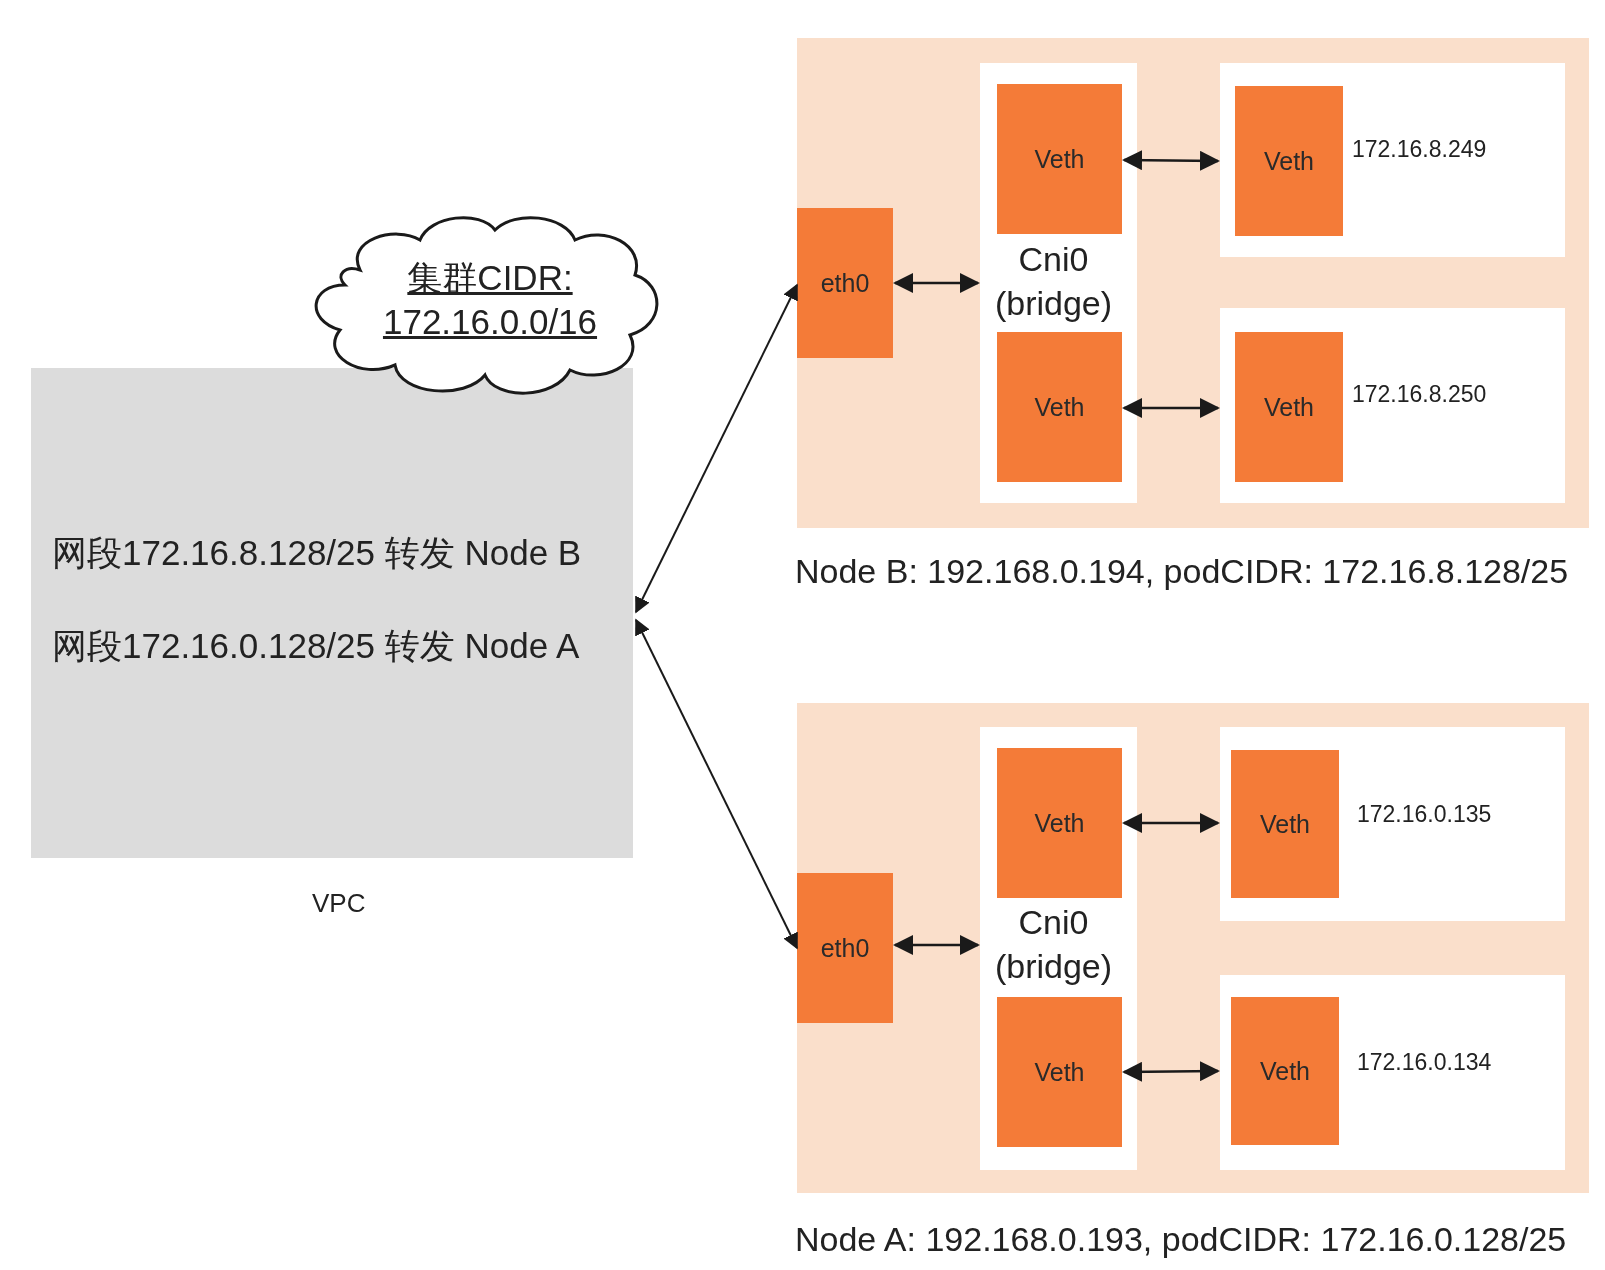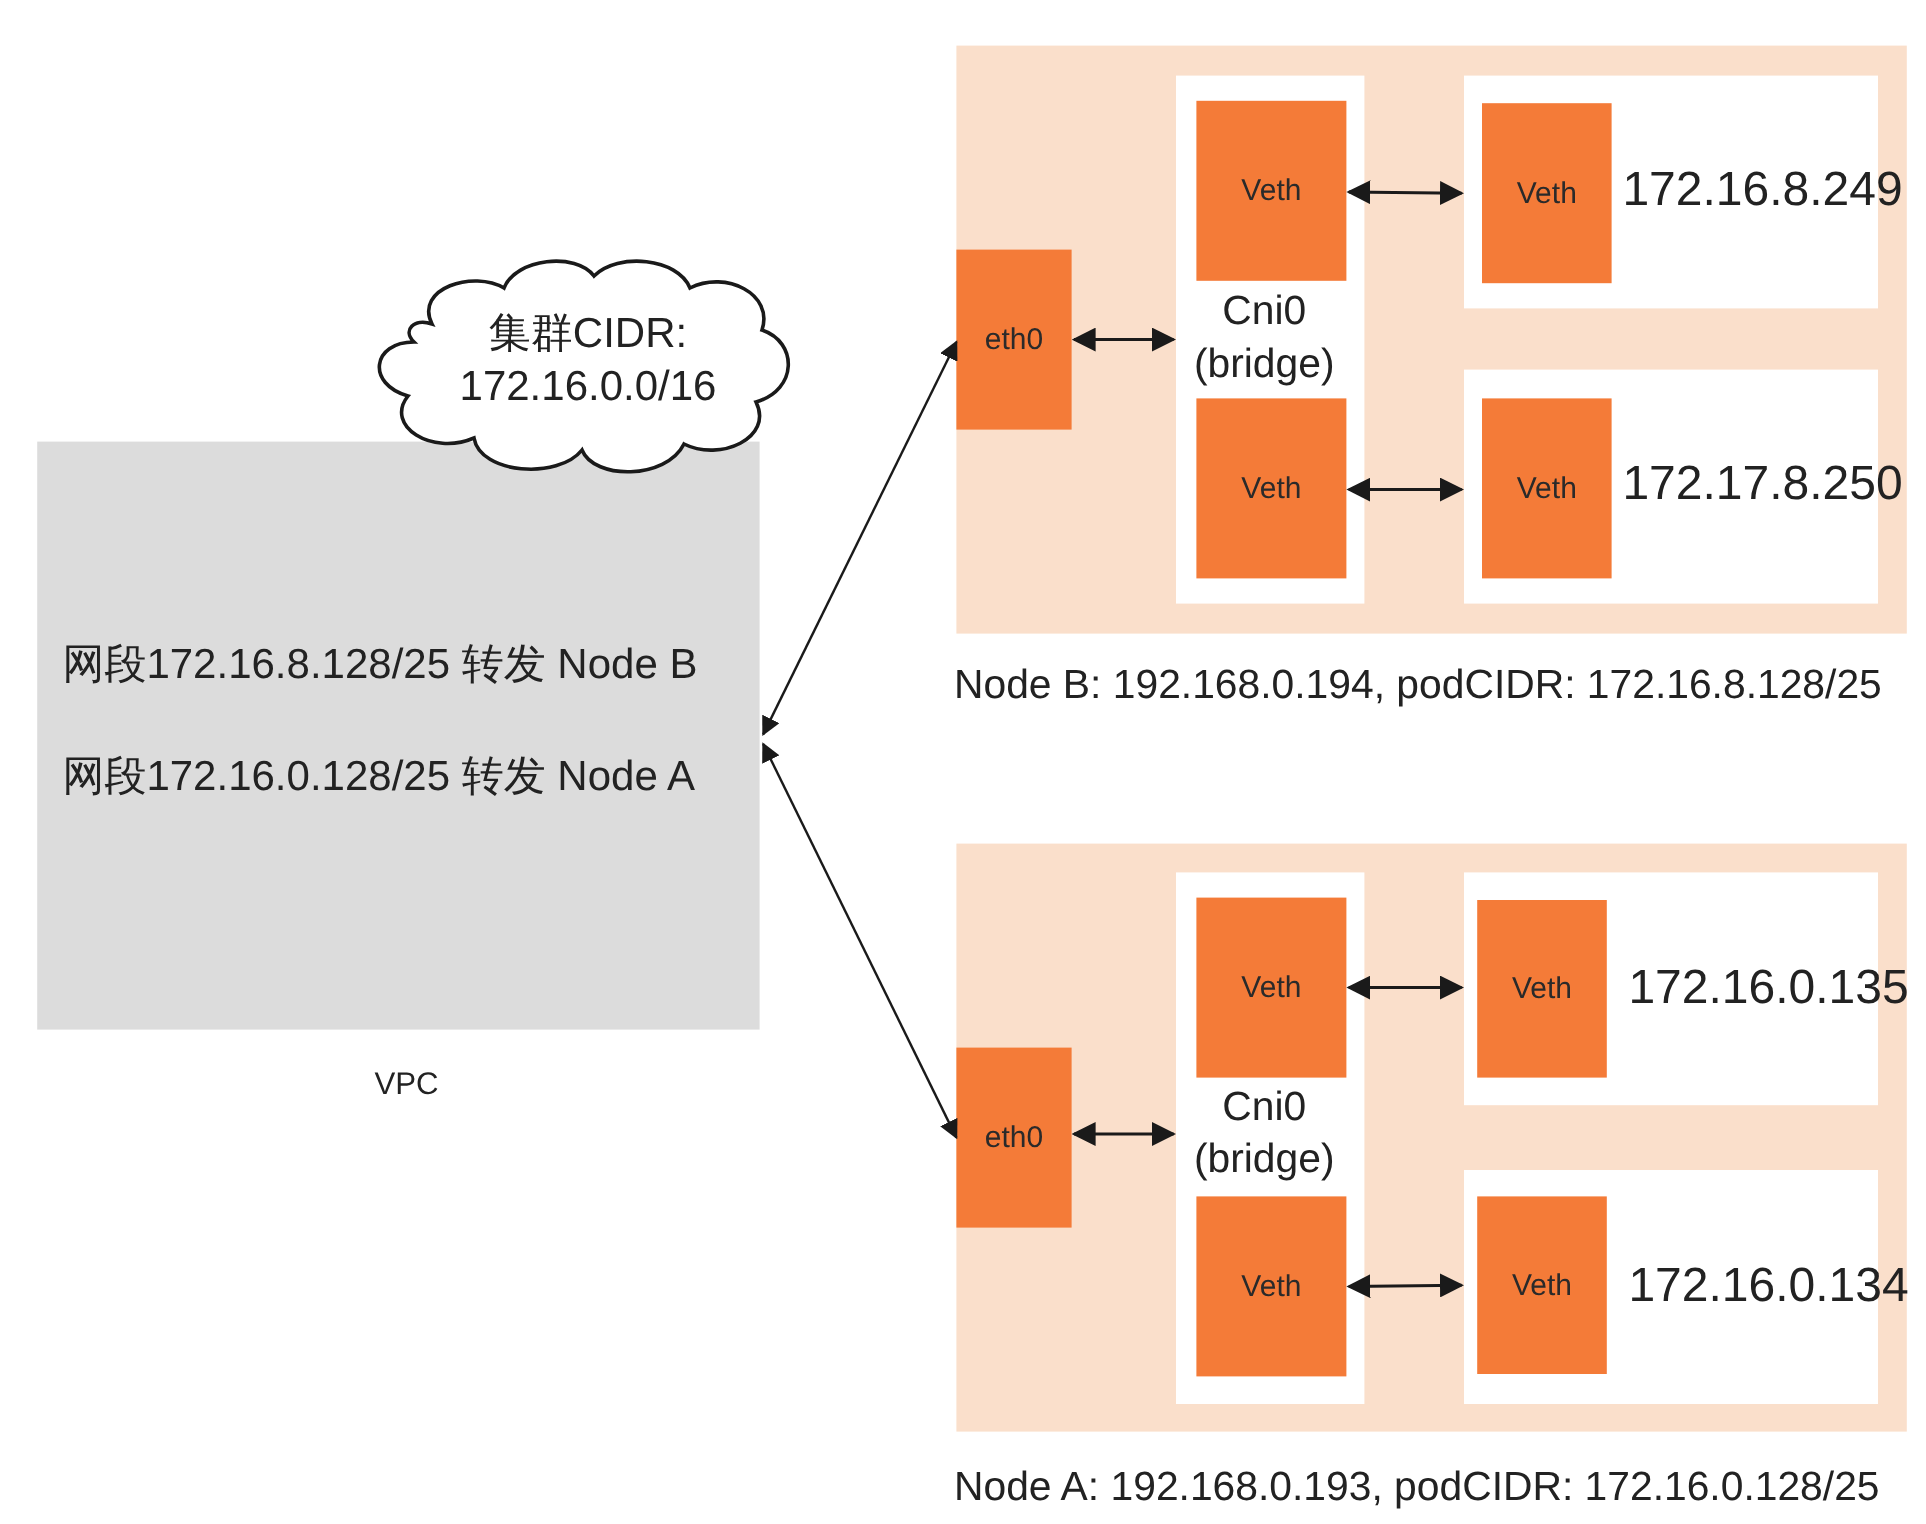--- a/index.html
+++ b/index.html
@@ -6,60 +6,60 @@
   body { width: 1605px; height: 1270px; position: relative; overflow: hidden;
          font-family: "Liberation Sans", "DejaVu Sans", sans-serif; color: #222222; }
   .abs { position: absolute; }
   .vpc-box { left: 31px; top: 368px; width: 602px; height: 490px; background: #dcdcdc; }
   .vpc-route { left: 52px; font-size: 35px; white-space: nowrap; color: #222; }
   .vpc-label { left: 312px; top: 888px; font-size: 26px; color: #222; }
   .node-bg { background: #fadfcb; width: 792px; }
   .white-box { background: #ffffff; }
   .orange { background: #f47b38; display: flex; align-items: center; justify-content: center;
             font-size: 25px; color: #2a2a2a; }
-  .ip-label { font-size: 40px; white-space: nowrap; color: #222; }
+  .ip-label { font-size: 23px; white-space: nowrap; color: #222; }
   .bridge-label { width: 145px; text-align: center; font-size: 34px; line-height: 44px; color: #222; }
   .node-caption { font-size: 34px; white-space: nowrap; color: #222; }
   .cloud-text { text-align: center; font-size: 35px; line-height: 44px; color: #222; }
   svg.overlay { position: absolute; left: 0; top: 0; pointer-events: none; }
 </style>
 </head>
 <body>
 
 <div class="abs vpc-box"></div>
 <div class="abs vpc-route" style="top:530px;text-align:right;">网段172.16.8.128/25 转发 Node B</div>
 <div class="abs vpc-route" style="top:623px;">网段172.16.0.128/25 转发 Node A</div>
 <div class="abs vpc-label">VPC</div>
 
 <svg class="abs" style="left:300px; top:205px;" width="380" height="200" viewBox="0 0 380 200">
   <path d="M60,65 C45,35 95,20 120,35 C130,10 180,5 195,25 C215,5 265,10 275,35 C305,20 345,40 335,70
            C365,80 365,120 330,130 C345,160 300,180 270,165 C255,195 195,195 185,170
            C165,195 100,190 95,160 C60,175 20,150 40,125 C5,115 10,80 45,80 C35,70 45,60 60,65 Z" fill="#ffffff" stroke="#1a1a1a" stroke-width="3"></path>
 </svg>
-<div class="abs cloud-text" style="left:355px; top:256px; width:270px;">
+<div class="abs cloud-text" style="left:355px; top:256px; width:270px;text-decoration:underline;">
   <div>集群CIDR:</div>
   <div>172.16.0.0/16</div>
 </div>
 
 <div class="abs node-bg" style="left:797px; top:38px; height:490px;"></div>
 <div class="abs white-box" style="left:980px; top:63px; width:157px; height:440px;"></div>
 <div class="abs white-box" style="left:1220px; top:63px; width:345px; height:194px;"></div>
 <div class="abs white-box" style="left:1220px; top:308px; width:345px; height:195px;"></div>
 
 <div class="abs orange" style="left:797px; top:208px; width:96px; height:150px;">eth0</div>
 <div class="abs orange" style="left:997px; top:84px; width:125px; height:150px;">Veth</div>
 <div class="abs orange" style="left:997px; top:332px; width:125px; height:150px;">Veth</div>
 <div class="abs bridge-label" style="left:981px; top:237px;">
   <div>Cni0</div>
   <div>(bridge)</div>
 </div>
 <div class="abs orange" style="left:1235px; top:86px; width:108px; height:150px;">Veth</div>
 <div class="abs ip-label" style="left:1352px; top:136px;">172.16.8.249</div>
 <div class="abs orange" style="left:1235px; top:332px; width:108px; height:150px;">Veth</div>
-<div class="abs ip-label" style="left:1352px; top:381px;">172.17.8.250</div>
+<div class="abs ip-label" style="left:1352px; top:381px;">172.16.8.250</div>
 <div class="abs node-caption" style="left:795px; top:552px;">Node B: 192.168.0.194, podCIDR: 172.16.8.128/25</div>
 
 <div class="abs node-bg" style="left:797px; top:703px; height:490px;"></div>
 <div class="abs white-box" style="left:980px; top:727px; width:157px; height:443px;"></div>
 <div class="abs white-box" style="left:1220px; top:727px; width:345px; height:194px;"></div>
 <div class="abs white-box" style="left:1220px; top:975px; width:345px; height:195px;"></div>
 
 <div class="abs orange" style="left:797px; top:873px; width:96px; height:150px;">eth0</div>
 <div class="abs orange" style="left:997px; top:748px; width:125px; height:150px;">Veth</div>
 <div class="abs orange" style="left:997px; top:997px; width:125px; height:150px;">Veth</div>

